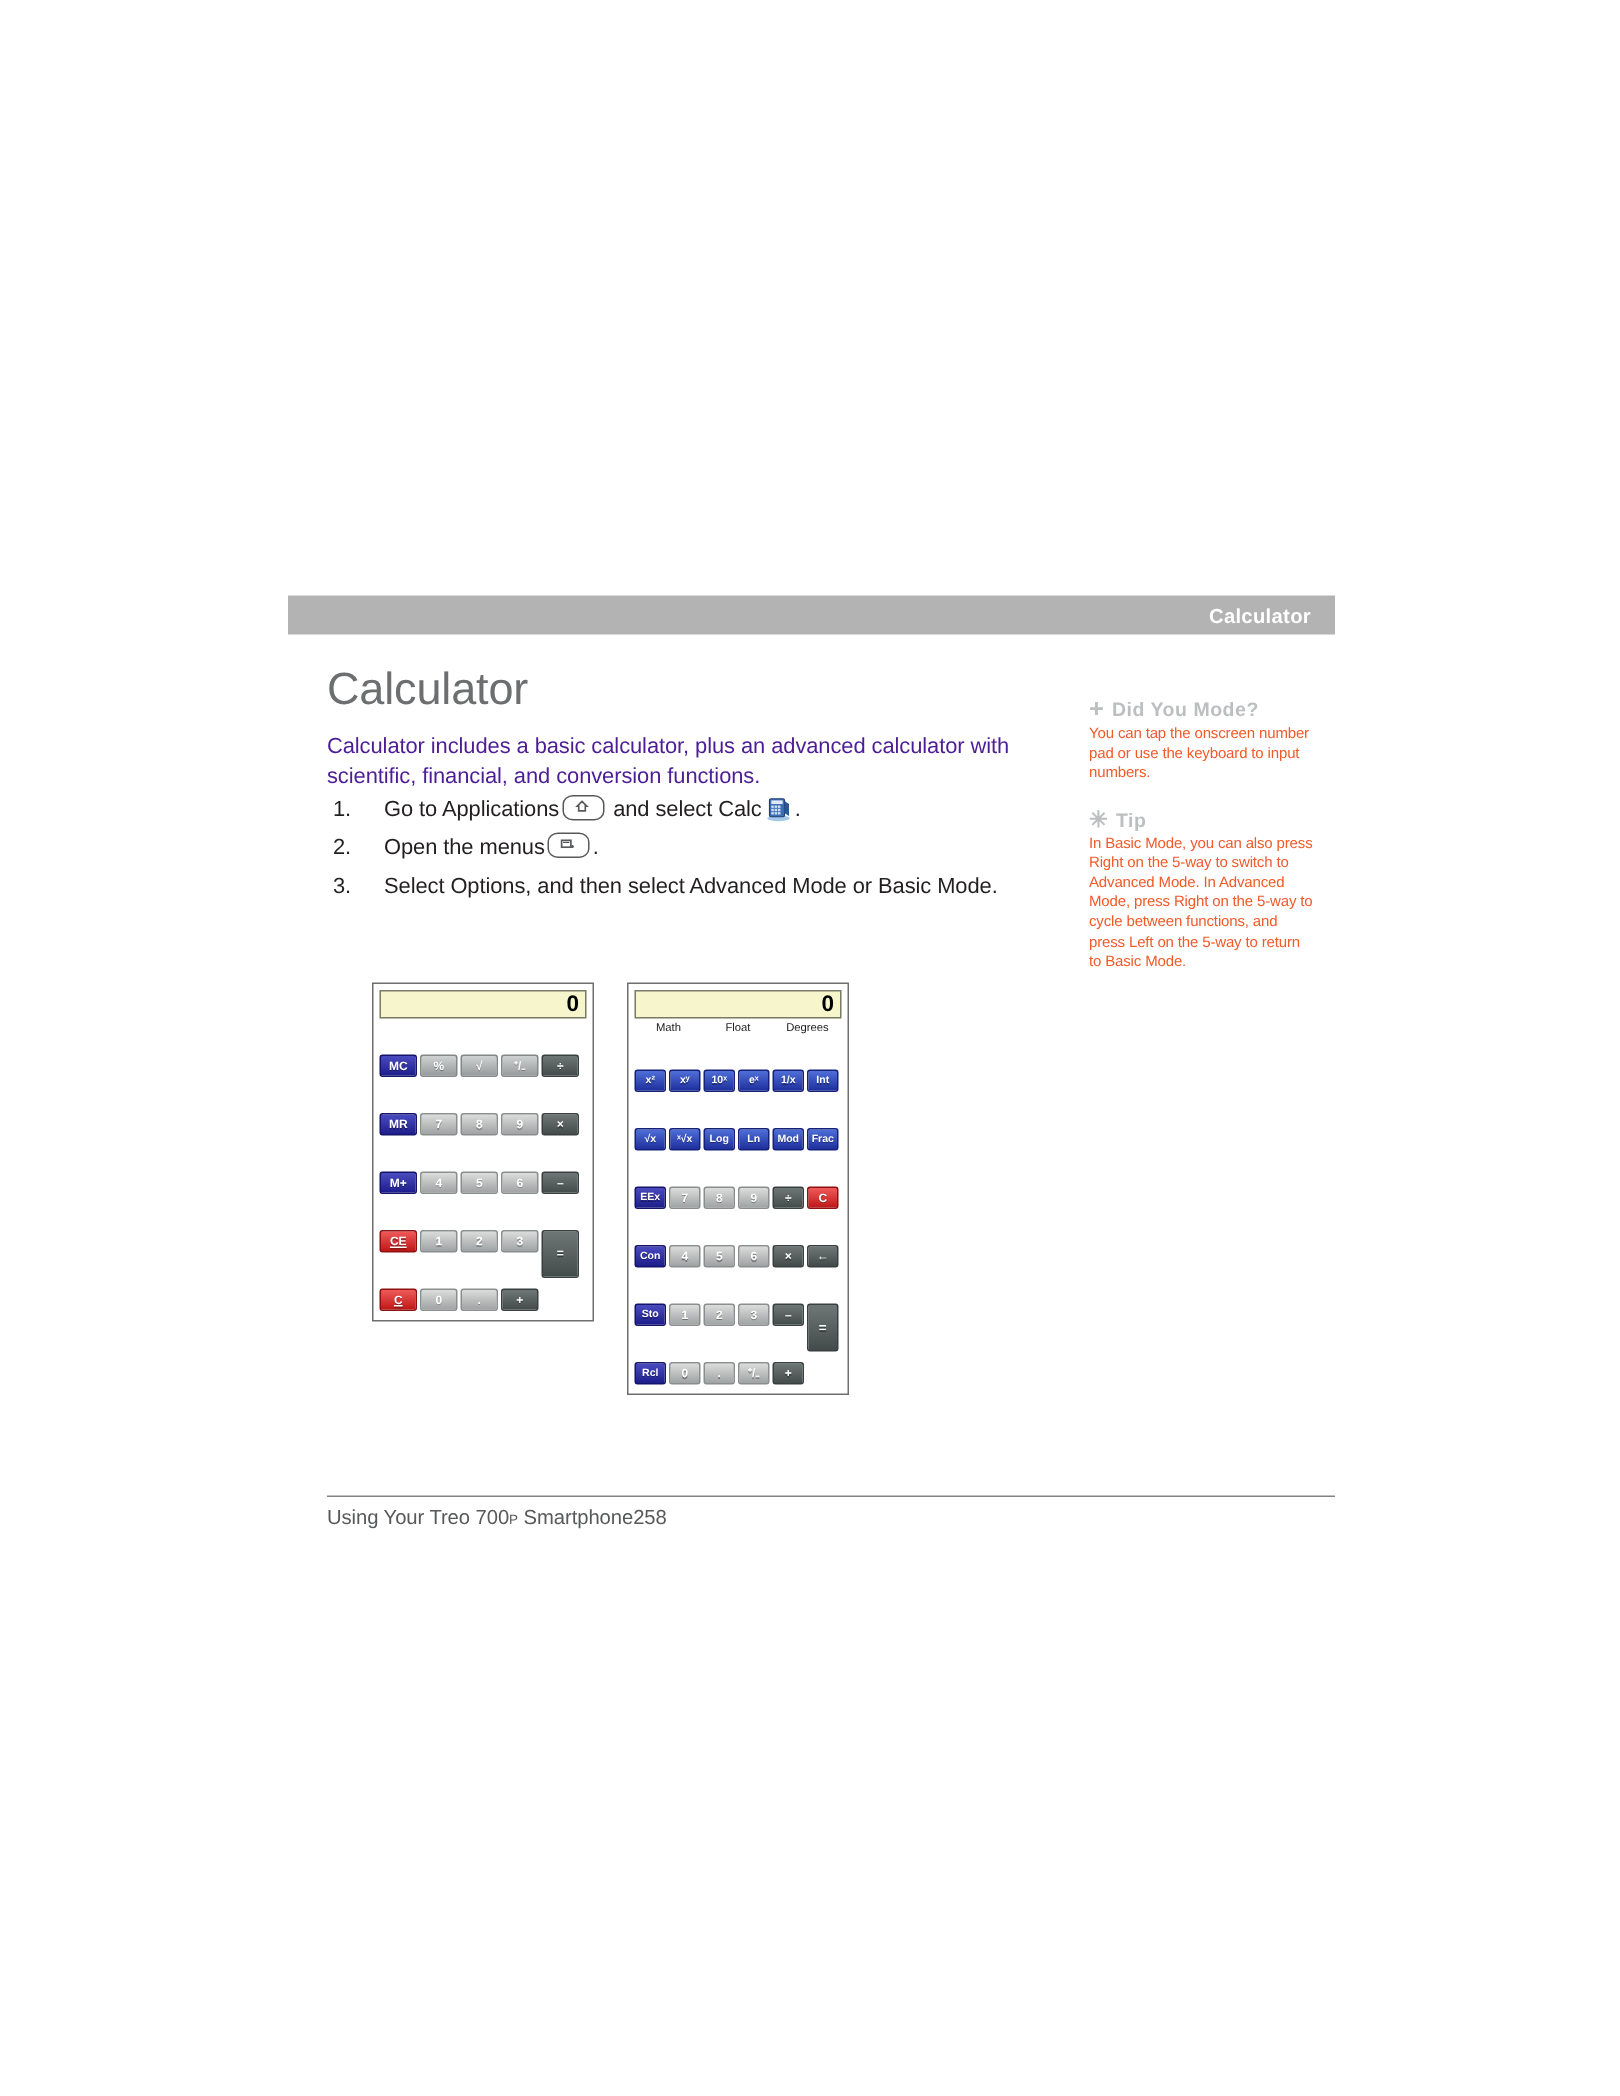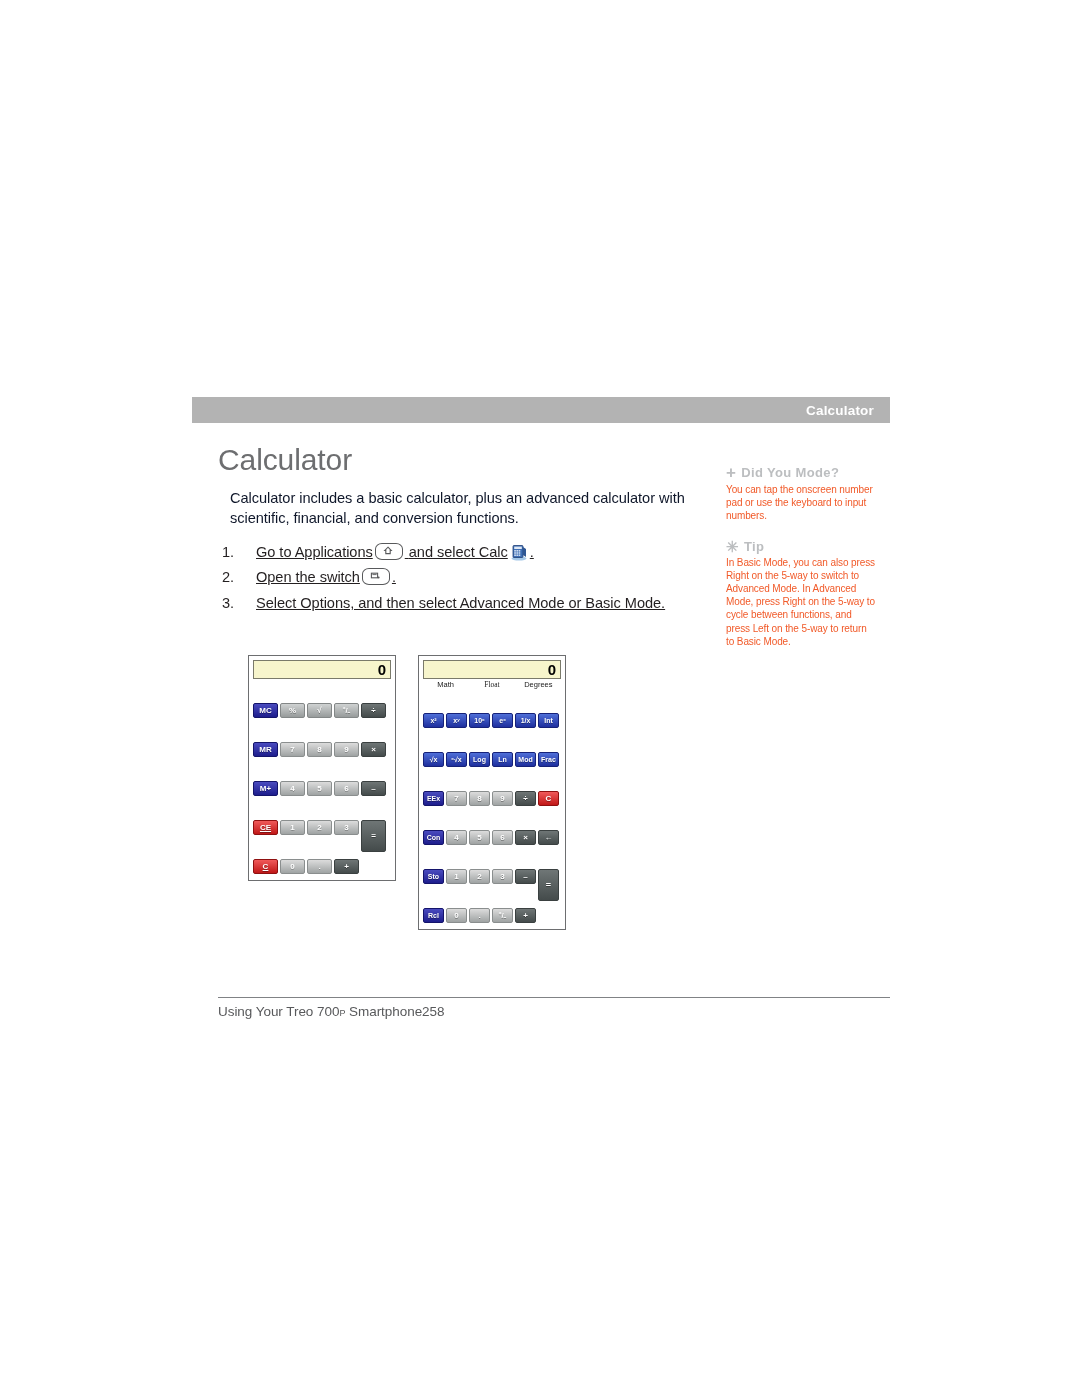--- a/index.html
+++ b/index.html
@@ -44,24 +44,24 @@
   }
   .page-title {
     color: #6d6e70;
     font-size: 30px;
     font-weight: normal;
     letter-spacing: -0.1px;
     margin: 0 0 12px 0;
     line-height: 1.05;
   }
   .intro {
-    color: #0f172a;
+    color: #4c1d95;
     font-size: 14.6px;
     line-height: 1.43;
-    margin: 12px;
+    margin: 0;
     letter-spacing: -0.05px;
   }
   .section-heading {
     color: #6d6e70;
     font-size: 18.5px;
     font-weight: bold;
     line-height: 1.25;
     margin: 29px 0 12px 0;
     letter-spacing: -0.1px;
   }
@@ -81,21 +81,21 @@
     margin-bottom: 3px;
     letter-spacing: -0.05px;
   }
   .step-num {
     position: absolute;
     left: 4px;
     top: 0;
     font-size: 14.6px;
     color: #231f20;
   }
-  .step-text { white-space: normal; text-decoration: underline; }
+  .step-text { white-space: normal; }
 
   
   .key-icon {
     display: inline-block;
     vertical-align: -3px;
     width: 26px;
     height: 15px;
     border: 1.4px solid #58595b;
     border-radius: 7px / 6px;
     position: relative;
@@ -209,21 +209,21 @@
   
   .adv-modes {
     display: flex;
     font-size: 7.5px;
     color: #1a1a1a;
     margin: 1px 0 2px 0;
     font-weight: normal;
   }
   .adv-modes span { text-align: center; }
   .mode-math { width: 46px; }
-  .mode-float { width: 48px; text-align: center; font-family: Liberation Serif, serif; }
+  .mode-float { width: 48px; text-align: center; }
   .mode-deg { width: 46px; text-align: right; }
 
   .a-fn { width: 21px; background: linear-gradient(#4f6fd8, #1e2f9e); border-color:#16227a; font-size: 7px; }
   .a-mem { width: 21px; background: linear-gradient(#4a4bbf, #1d1d8c); border-color:#14146b; font-size: 7px; }
   .a-num { width: 21px; background: linear-gradient(#dcdcdc, #9fa3a3); border-color:#8a8e8e; font-size: 8px; }
   .a-op  { width: 21px; background: linear-gradient(#6f7676, #444b4b); border-color:#3a4040; font-size: 8px; }
   .a-red { width: 21px; background: linear-gradient(#f05a5a, #c01717); border-color:#8f1010; font-size: 8px; }
   .a-eq  { width: 21px; background: linear-gradient(#6f7676, #444b4b); border-color:#3a4040;
            height: 32px; font-size: 9px; }
 
@@ -279,21 +279,21 @@
           <rect x="8.6" y="8.2" width="1.7" height="1.6" fill="#cddcf0"></rect>
           <rect x="4.2" y="10.4" width="1.7" height="1.6" fill="#cddcf0"></rect>
           <rect x="6.4" y="10.4" width="1.7" height="1.6" fill="#cddcf0"></rect>
           <rect x="8.6" y="10.4" width="1.7" height="1.6" fill="#cddcf0"></rect>
           <path d="M13 3 L16 5 L16 13 L13 11 Z" fill="#2e5693"></path>
         </svg></span><span>.</span></span>
     </li>
 
     <li class="step">
       <span class="step-num">2.</span>
-      <span class="step-text"><span>Open the switch</span><span class="key-icon"><svg width="24" height="13" viewBox="0 0 24 13">
+      <span class="step-text"><span>Open the menus</span><span class="key-icon"><svg width="24" height="13" viewBox="0 0 24 13">
               <rect x="8.4" y="4.2" width="6.2" height="4.6" fill="none" stroke="#58595b" stroke-width="1.1"></rect>
               <line x1="9.4" y1="5.6" x2="13.6" y2="5.6" stroke="#58595b" stroke-width="0.9"></line>
               <circle cx="15.6" cy="8.4" r="1" fill="#58595b"></circle>
             </svg></span><span>.</span></span>
     </li>
 
     <li class="step">
       <span class="step-num">3.</span>
       <span class="step-text">Select Options, and then select Advanced Mode or Basic Mode.</span>
     </li>

